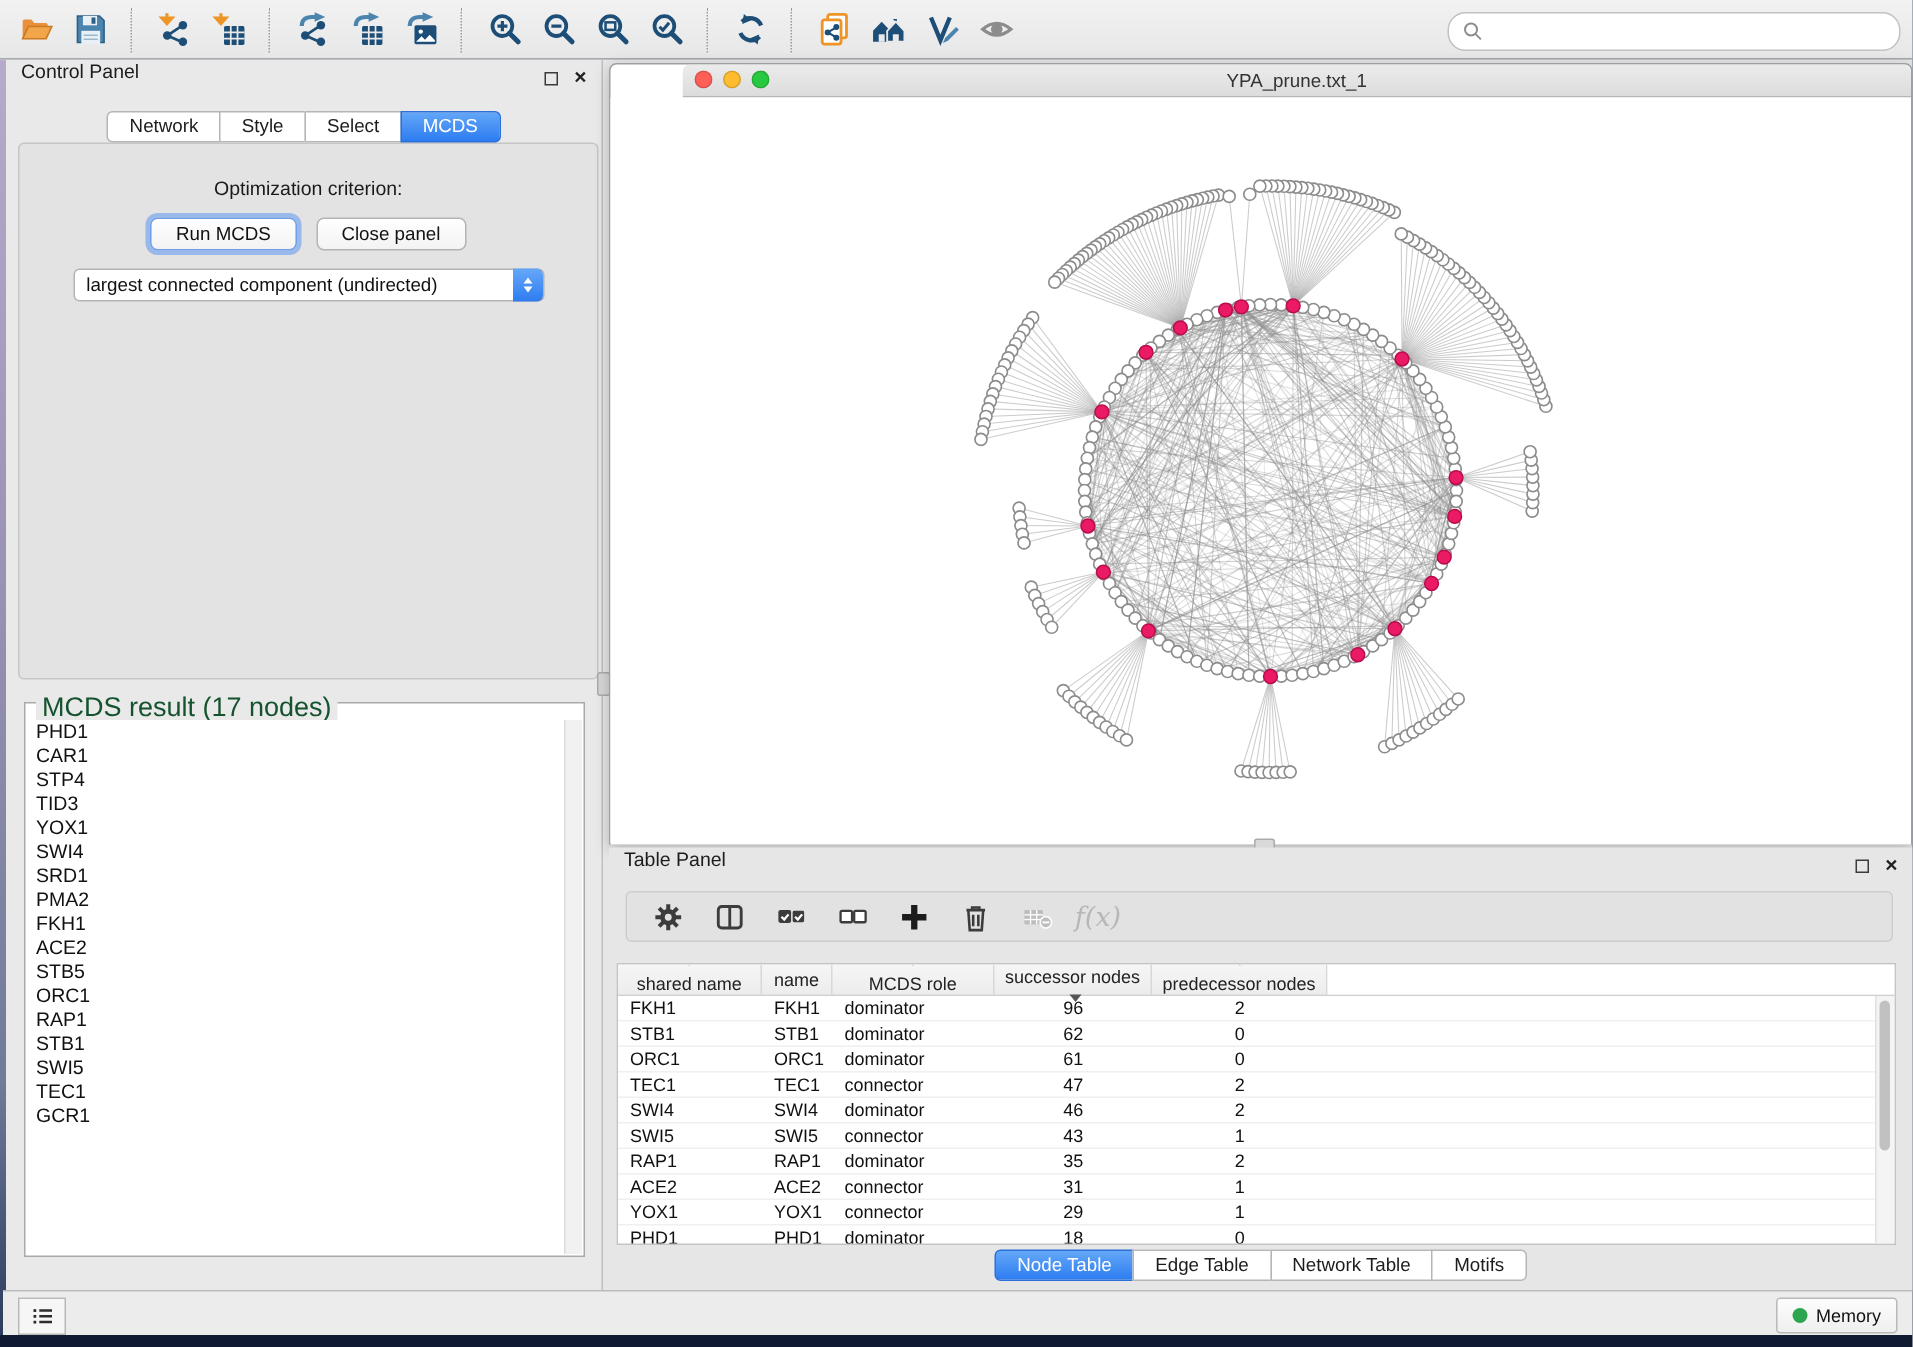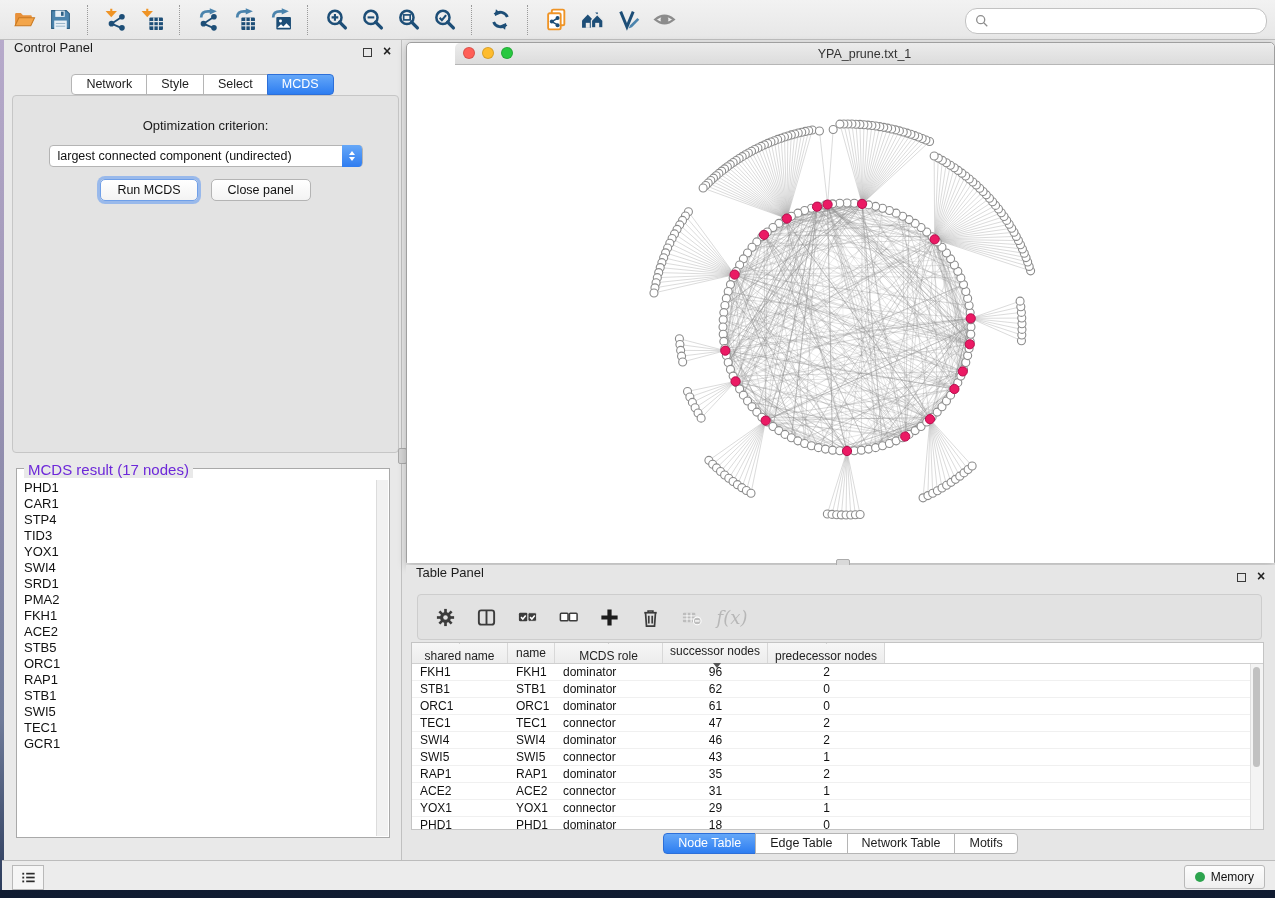--- a/index.html
+++ b/index.html
@@ -53,21 +53,21 @@
   .chev-up{width:0;height:0;border-left:3.5px solid transparent;border-right:3.5px solid transparent;border-bottom:4px solid #fff;}
   .chev-dn{width:0;height:0;border-left:3.5px solid transparent;border-right:3.5px solid transparent;border-top:4px solid #fff;}
   #cp-buttons{display:flex;justify-content:center;gap:13px;margin-top:12px;}
   .cbtn{height:22px;padding:0 16px;background:linear-gradient(180deg,#ffffff,#f3f3f3);
     border:1px solid #b4b4b4;border-radius:5px;font-size:12.5px;color:#111;
     font-family:"Liberation Sans",sans-serif;}
   .cbtn.focused{box-shadow:0 0 0 3px rgba(93,151,242,.55);border-color:#6f9fe8;}
   #result-box{position:absolute;left:12px;top:428px;width:372px;height:368px;
     border:1px solid #a9a9a9;background:#fff;}
   #result-title{position:absolute;left:7px;top:-8px;background:#e9e9e9;padding:0 4px;
-    font-size:15px;color:#6d28d9;}
+    font-size:18px;color:#14532d;}
   #result-list{position:absolute;left:1px;top:11px;right:13px;bottom:1px;overflow:hidden;background:#fff;}
   .mcds-item{font-size:13px;color:#111;line-height:16px;padding-left:6px;}
   #result-scroll{position:absolute;right:1px;top:11px;bottom:1px;width:11px;background:#f1f1f1;border-left:1px solid #dcdcdc;}
   
   #right-bg{position:absolute;left:402px;top:40px;width:873px;height:820px;background:#e6e6e6;}
   #v-grip{position:absolute;left:-4px;top:408px;width:7px;height:14px;background:#d6d6d6;
     border:1px solid #aaa;border-radius:2px;}
   
   #network-window{position:absolute;left:4px;top:2px;width:869px;height:521px;
     background:#fff;border:1px solid #9f9f9f;border-radius:5px 5px 0 0;
@@ -75,21 +75,21 @@
   #net-titlebar{height:21px;background:linear-gradient(180deg,#ececec,#dcdcdc);
     border-bottom:1px solid #b6b6b6;border-radius:5px 5px 0 0;position:relative;
     display:flex;align-items:center;justify-content:center;margin-left:48px;}
   #net-title{font-size:12.5px;color:#333;}
   #traffic{position:absolute;left:8px;top:4px;display:flex;gap:7px;}
   .tl{width:12px;height:12px;border-radius:50%;box-sizing:border-box;border:1px solid rgba(0,0,0,.15);}
   #network-canvas{display:block;}
   #h-grip{position:absolute;left:434px;top:519px;width:12px;height:8px;background:#d9d9d9;border:1px solid #ababab;border-radius:2px;}
   
   #table-panel{position:absolute;left:4px;top:525px;width:869px;height:295px;background:#e6e6e6;}
-  #tp-toolbar{position:absolute;left:11px;top:29px;right:13px;height:46px;background:#e2e2e2;
+  #tp-toolbar{position:absolute;left:11px;top:29px;right:13px;height:34px;background:#e2e2e2;
     border:1px solid #cdcdcd;border-radius:4px;display:flex;align-items:center;gap:17px;
     padding-left:15px;box-sizing:border-box;}
   .ttbtn{width:24px;height:24px;border:none;background:transparent;padding:0;display:flex;
     align-items:center;justify-content:center;}
   .ttbtn svg{width:21px;height:21px;}
   .fx{font-family:"DejaVu Serif",serif;font-style:italic;font-size:18px;color:#b3b3b3;}
   #table-box{position:absolute;left:5px;top:77px;right:11px;height:188px;background:#fff;
     border:1px solid #c4c4c4;box-sizing:border-box;overflow:hidden;}
   #node-table-header{display:flex;height:20px;background:linear-gradient(180deg,#f6f6f6,#ececec);
     border-bottom:1px solid #cfcfcf;}
@@ -292,30 +292,30 @@
     </span>
   </div>
   <div id="control-tabs">
       <span class="seg">Network</span>
       <span class="seg">Style</span>
       <span class="seg">Select</span>
       <span class="seg active">MCDS</span>
     </div>
   <div id="cp-inner">
     <div id="opt-label">Optimization criterion:</div>
+    <div id="cp-buttons">
+      <button class="cbtn focused">Run MCDS</button>
+      <button class="cbtn">Close panel</button>
+    </div>
     <div id="criterion-select">
       <span>largest connected component (undirected)</span>
       <span id="criterion-stepper">
         <span class="chev-up"></span>
           <span class="chev-dn"></span>
       </span>
-    </div>
-    <div id="cp-buttons">
-      <button class="cbtn focused">Run MCDS</button>
-      <button class="cbtn">Close panel</button>
     </div>
   </div>
   <div id="result-box">
     <span id="result-title">MCDS result (17 nodes)</span>
     <div id="result-list">
         <div class="mcds-item">PHD1</div>
         <div class="mcds-item">CAR1</div>
         <div class="mcds-item">STP4</div>
         <div class="mcds-item">TID3</div>
         <div class="mcds-item">YOX1</div>

